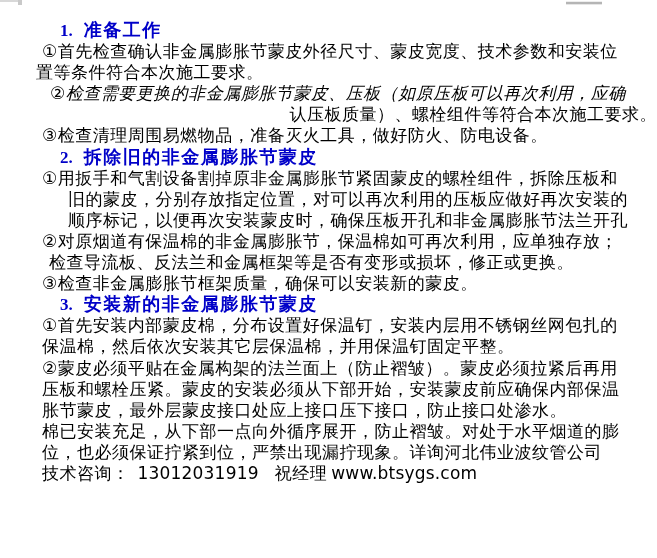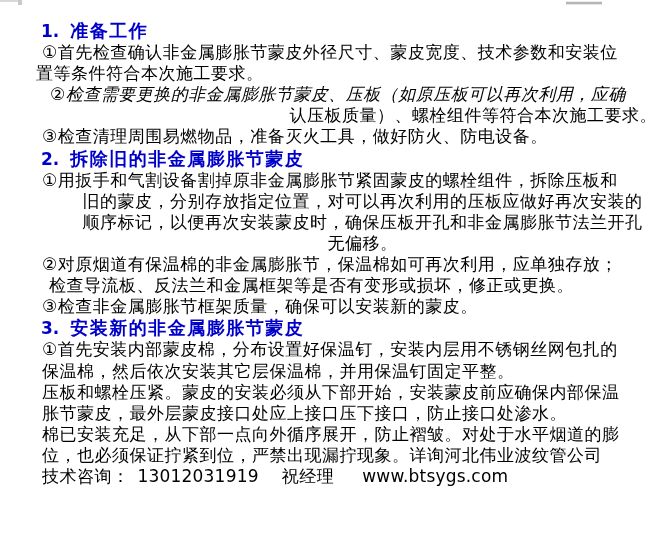--- a/index.html
+++ b/index.html
@@ -30,28 +30,28 @@
   .head {
     color: var(--heading-color);
     font-weight: bold;
     font-size: 18px;
     letter-spacing: 1.5px;
   }
   .head .num { margin-right: 11px; letter-spacing: 0; font-size: 17px; }
   
   .ml13 { margin-left: 13px; text-align: right; }
   .ml36 { margin-left: 36px; }
-  .ml40 { margin-left: 41px; }
+  .ml40 { margin-left: 60px; font-family: Liberation Serif, serif; }
   .ml42 { margin-left: 42px; }
   .ml50 { margin-left: 50px; font-style: italic; }
   .ml56 { margin-left: 49px; }
-  .ml60 { margin-left: 68px; text-align: center; }
+  .ml60 { margin-left: 68px; }
   .contact .phone { margin-left: 8px; letter-spacing: 0.2px; }
-  .contact .person { margin-left: 23px; text-align: right; }
-  .contact .url { margin-left: 28px; letter-spacing: 0.2px; }
+  .contact .person { margin-left: 16px; text-align: right; }
+  .contact .url { margin-left: 4px; letter-spacing: 0.2px; }
 </style>
 </head>
 <body>
 
 <div class="artifact tl"></div>
 <div class="artifact tl-nub"></div>
 <div class="artifact tr"></div>
 
 <div class="doc">
 
@@ -59,28 +59,28 @@
   <div class="line ml42">①首先检查确认非金属膨胀节蒙皮外径尺寸、蒙皮宽度、技术参数和安装位</div>
   <div class="line ml36">置等条件符合本次施工要求。</div>
   <div class="line ml50">②检查需要更换的非金属膨胀节蒙皮、压板（如原压板可以再次利用，应确</div>
   <div class="line ml13">认压板质量）、螺栓组件等符合本次施工要求。</div>
   <div class="line ml42">③检查清理周围易燃物品，准备灭火工具，做好防火、防电设备。</div>
 
   <div class="line head ml40"><span class="num">2.</span><span>拆除旧的非金属膨胀节蒙皮</span></div>
   <div class="line ml42">①用扳手和气割设备割掉原非金属膨胀节紧固蒙皮的螺栓组件，拆除压板和</div>
   <div class="line ml60">旧的蒙皮，分别存放指定位置，对可以再次利用的压板应做好再次安装的</div>
   <div class="line ml60">顺序标记，以便再次安装蒙皮时，确保压板开孔和非金属膨胀节法兰开孔</div>
-  <div class="line ml60">无偏移。</div>
   <div class="line ml42">②对原烟道有保温棉的非金属膨胀节，保温棉如可再次利用，应单独存放；</div>
   <div class="line ml56">检查导流板、反法兰和金属框架等是否有变形或损坏，修正或更换。</div>
   <div class="line ml42">③检查非金属膨胀节框架质量，确保可以安装新的蒙皮。</div>
 
   <div class="line head ml40"><span class="num">3.</span><span>安装新的非金属膨胀节蒙皮</span></div>
   <div class="line ml42">①首先安装内部蒙皮棉，分布设置好保温钉，安装内层用不锈钢丝网包扎的</div>
   <div class="line ml42">保温棉，然后依次安装其它层保温棉，并用保温钉固定平整。</div>
+  <div class="line ml42">②蒙皮必须平贴在金属构架的法兰面上（防止褶皱）。蒙皮必须拉紧后再用</div>
   <div class="line ml42">压板和螺栓压紧。蒙皮的安装必须从下部开始，安装蒙皮前应确保内部保温</div>
   <div class="line ml42">胀节蒙皮，最外层蒙皮接口处应上接口压下接口，防止接口处渗水。</div>
   <div class="line ml42">棉已安装充足，从下部一点向外循序展开，防止褶皱。对处于水平烟道的膨</div>
   <div class="line ml42">位，也必须保证拧紧到位，严禁出现漏拧现象。详询河北伟业波纹管公司</div>
 
   <div class="line contact ml42"><span>技术咨询：</span><span class="phone">13012031919</span><span class="person">祝经理</span><span class="url">www.btsygs.com</span></div>
 
 </div>
 
 </body></html>

